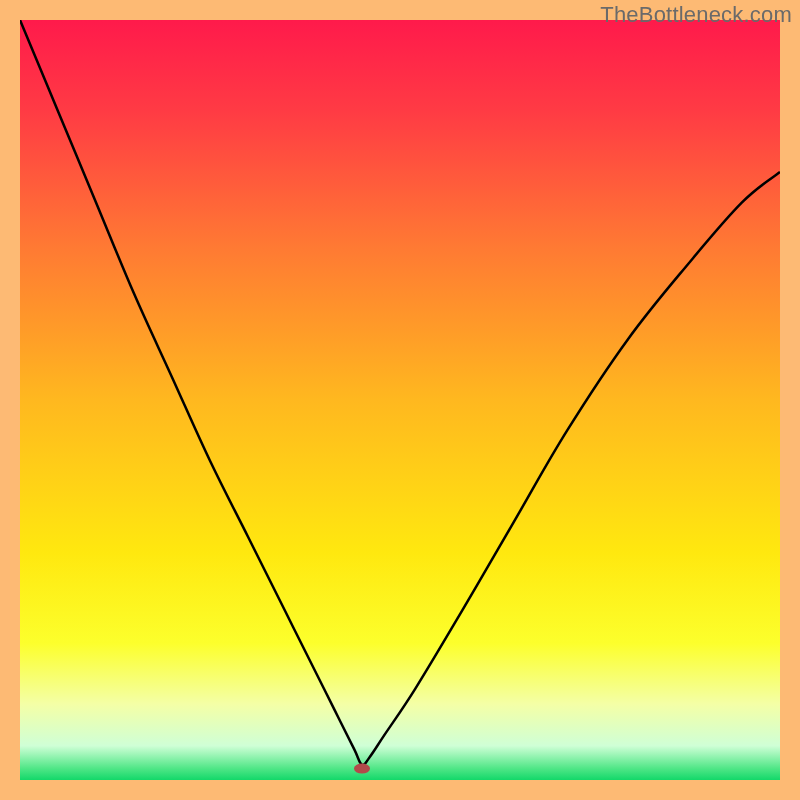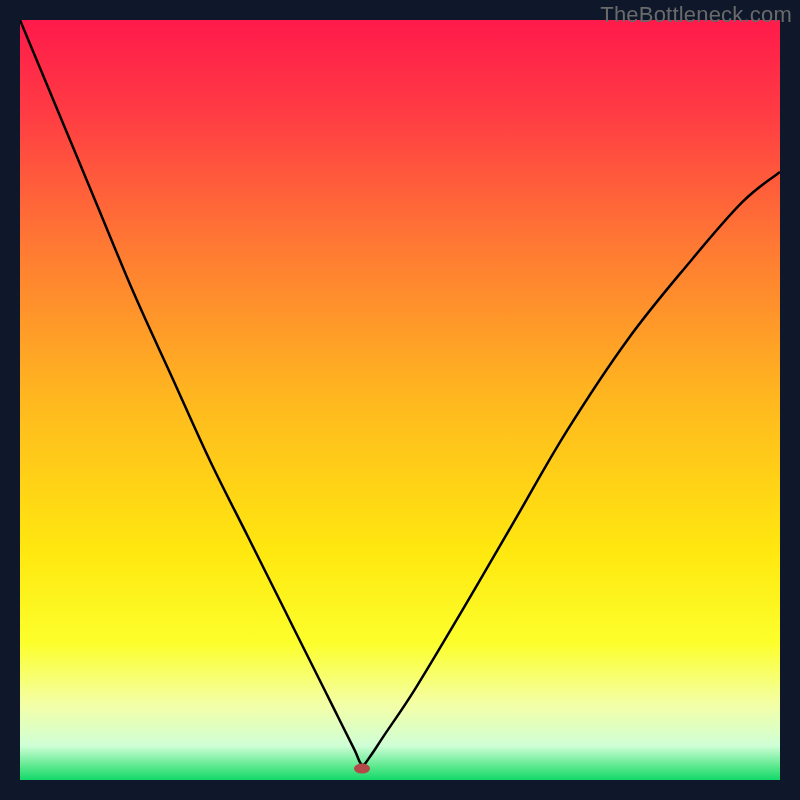--- a/index.html
+++ b/index.html
@@ -8,21 +8,21 @@
     width: 800px;
     height: 800px;
     background: #000;
     font-family: Arial, Helvetica, sans-serif;
     overflow: hidden;
   }
   .frame {
     position: absolute;
     left: 0; top: 0;
     width: 800px; height: 800px;
-    background: #0f172a;
+    background: #fdba74;
   }
   .plot {
     position: absolute;
     left: 20px;
     top: 20px;
     width: 760px;
     height: 760px;
   }
   .watermark {
     position: absolute;

